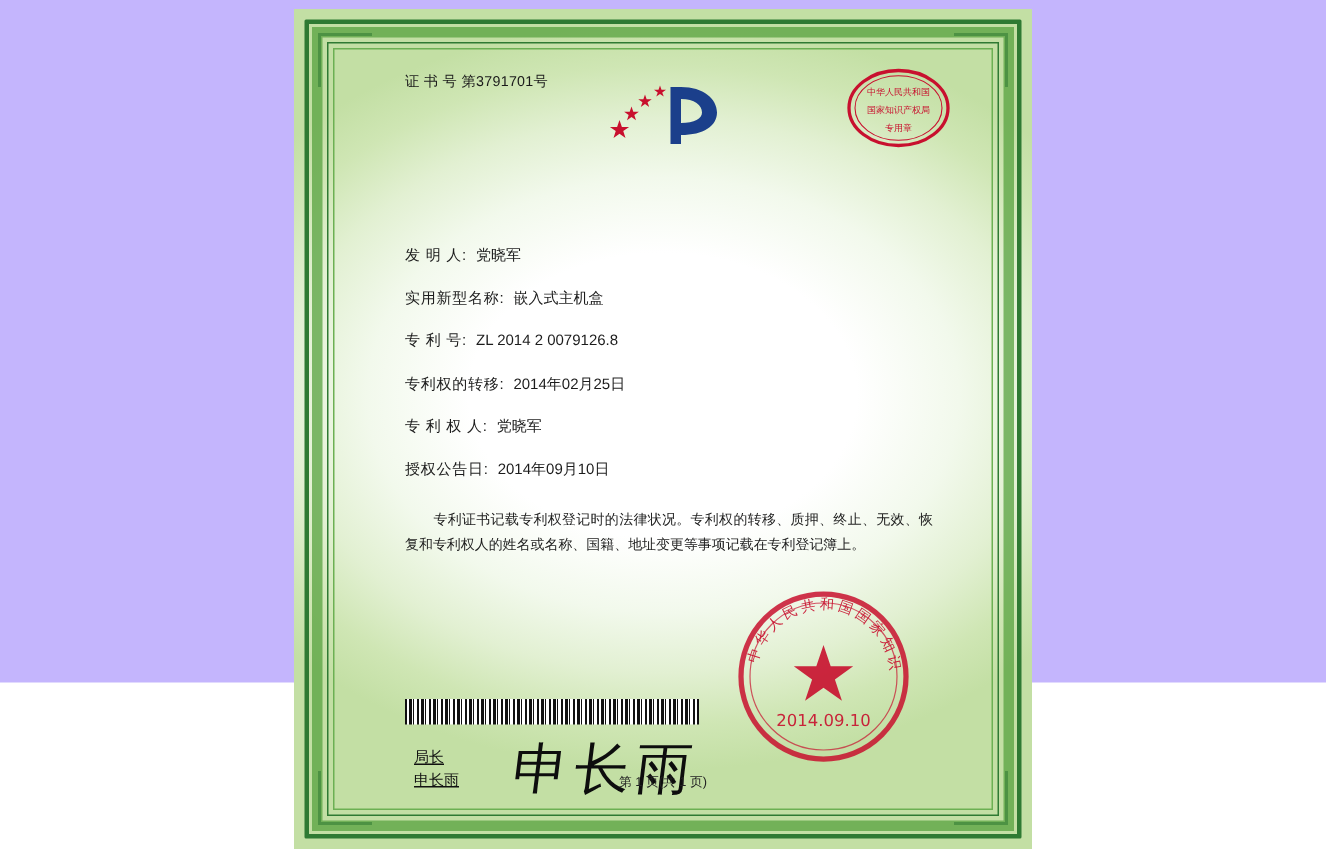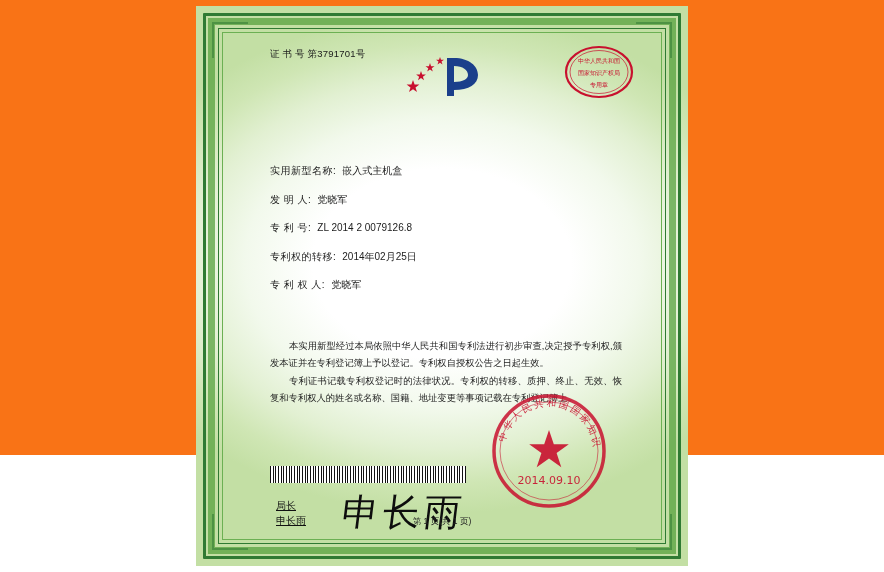--- a/index.html
+++ b/index.html
@@ -10,21 +10,21 @@
   body {
     width: 884px;
     height: 572px;
     font-family: "Liberation Sans", sans-serif;
     overflow: hidden;
   }
   .page {
     position: relative;
     width: 884px;
     height: 455px;
-    background: #f97316;
+    background: #c4b5fd;
   }
   
   .certificate {
     position: absolute;
     left: 196px;
     top: 6px;
     width: 492px;
     height: 560px;
     background:
       radial-gradient(ellipse 340px 250px at 50% 46%, #ffffff 0%, #ffffff 38%, #f2f9ec 58%, #e2f0d2 74%, #cfe6b4 88%, #c3dfa4 100%);
@@ -241,38 +241,40 @@
           <ellipse cx="37" cy="28" rx="29" ry="21.5" fill="none" stroke="#c8102e" stroke-width="0.7"></ellipse>
           <text x="37" y="19" font-size="6" fill="#c8102e" text-anchor="middle" font-family="'DejaVu Serif', serif">中华人民共和国</text>
           <text x="37" y="31" font-size="6" fill="#c8102e" text-anchor="middle" font-family="'DejaVu Serif', serif">国家知识产权局</text>
           <text x="37" y="43" font-size="6" fill="#c8102e" text-anchor="middle" font-family="'DejaVu Serif', serif">专用章</text>
         </svg>
       </div>
 
 
       <div class="fields">
         <div class="field">
+          <span class="lbl">发 明 人:</span><span class="val">党晓军</span>
+        </div>
+        <div class="field">
           <span class="lbl">实用新型名称:</span><span class="val">嵌入式主机盒</span>
         </div>
         <div class="field">
-          <span class="lbl">发 明 人:</span><span class="val">党晓军</span>
-        </div>
-        <div class="field">
           <span class="lbl">专 利 号:</span><span class="val">ZL 2014 2 0079126.8</span>
         </div>
         <div class="field">
           <span class="lbl">专利权的转移:</span><span class="val">2014年02月25日</span>
         </div>
         <div class="field">
           <span class="lbl">专 利 权 人:</span><span class="val">党晓军</span>
         </div>
+        <div class="field">
+          <span class="lbl">授权公告日:</span><span class="val">2014年09月10日</span>
+        </div>
       </div>
 
       <div class="body-text">
-        <p>本实用新型经过本局依照中华人民共和国专利法进行初步审查,决定授予专利权,颁发本证并在专利登记簿上予以登记。专利权自授权公告之日起生效。</p>
         <p>专利证书记载专利权登记时的法律状况。专利权的转移、质押、终止、无效、恢复和专利权人的姓名或名称、国籍、地址变更等事项记载在专利登记簿上。</p>
       </div>
 
       <div class="barcode"></div>
 
       <div class="signature-block">
         <div>局长</div>
         <div>申长雨</div>
       </div>
       <div class="handwriting">申长雨</div>

